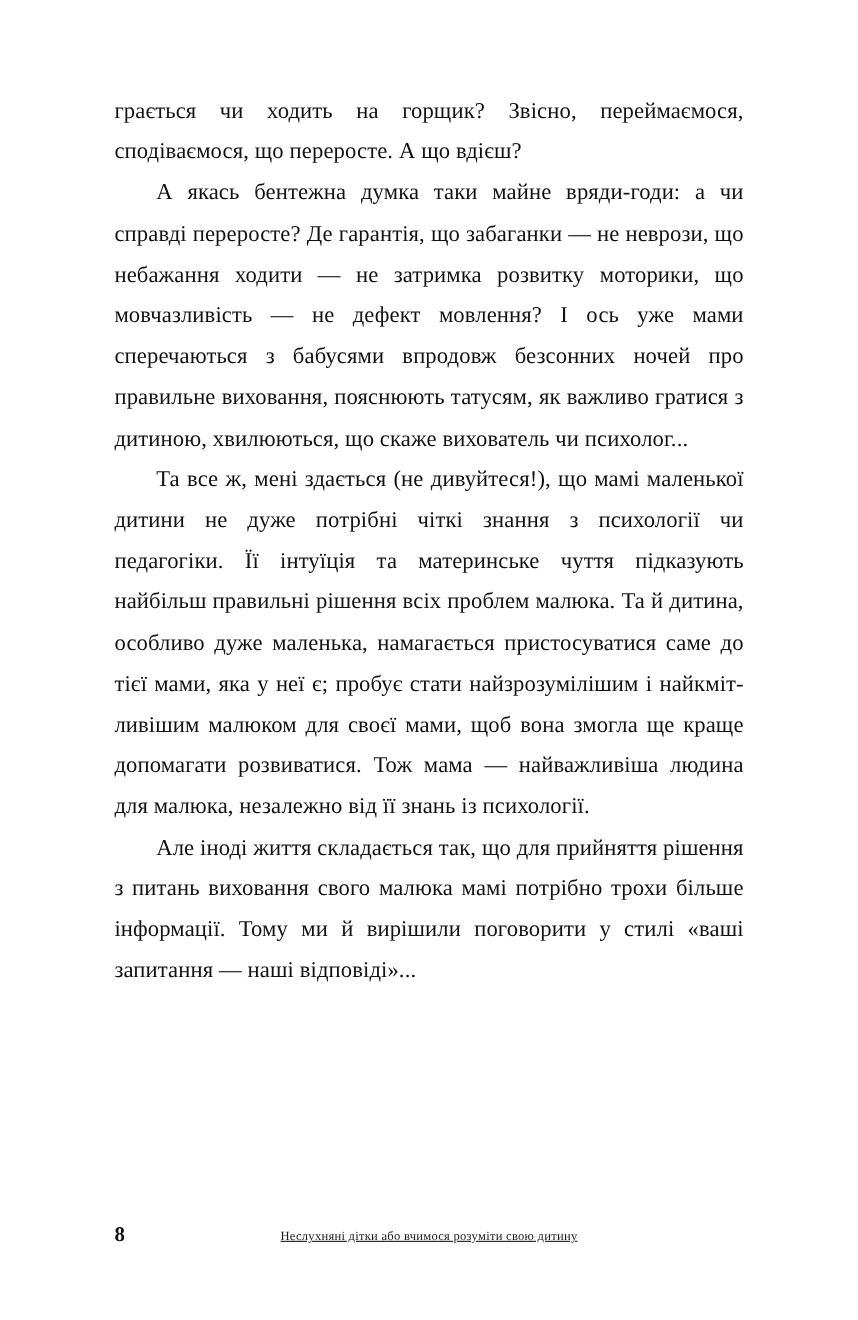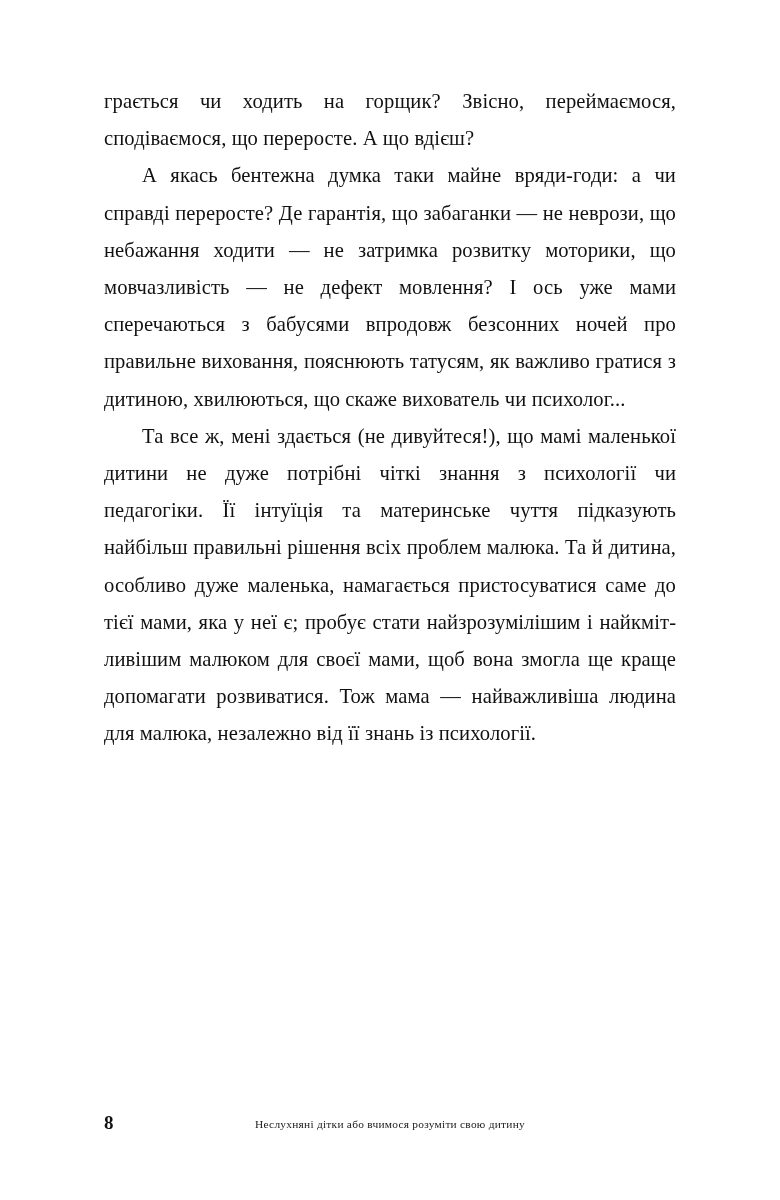--- a/index.html
+++ b/index.html
@@ -68,31 +68,33 @@
   .running-title {
     position: absolute;
     left: 0;
     top: 2px;
     width: 572px;
     text-align: center;
     font-size: 11.4px;
     letter-spacing: 0.25px;
     color: #1a1a1a;
     line-height: 22px;
+    text-decoration: underline;
   }
 </style>
 </head>
 <body>
 
 <div class="page">
 
   <div class="text-column">
     <p class="para">грається чи ходить на горщик? Звісно, переймаємо­ся, сподіваємося, що переросте. А що вдієш?</p>
     <p class="para indent">А якась бентежна думка таки майне вряди-годи: а чи справді переросте? Де гарантія, що забаганки — не неврози, що небажання ходити — не затримка розвитку моторики, що мовчазливість — не дефект мовлення? І ось уже мами сперечаються з бабусями впродовж безсонних ночей про правильне вихован­ня, пояснюють татусям, як важливо гратися з дити­ною, хвилюються, що скаже вихователь чи психолог...</p>
     <p class="para indent">Та все ж, мені здається (не дивуйтеся!), що мамі маленької дитини не дуже потрібні чіткі знання з психології чи педагогіки. Її інтуїція та материнське чуття підказують найбільш правильні рішення всіх проблем малюка. Та й дитина, особливо дуже малень­ка, намагається пристосуватися саме до тієї мами, яка у неї є; пробує стати найзрозумілішим і найкміт­ливішим малюком для своєї мами, щоб вона змог­ла ще краще допомагати розвиватися. Тож мама — найважливіша людина для малюка, незалежно від її знань із психології.</p>
+    <p class="para indent">Але іноді життя складається так, що для прий­няття рішення з питань виховання свого малюка мамі потрібно трохи більше інформації. Тому ми й вирішили поговорити у стилі «ваші запитання — наші відповіді»...</p>
   </div>
 
   <div class="footer">
     <div class="folio">8</div>
     <div class="running-title">Неслухняні дітки або вчимося розуміти свою дитину</div>
   </div>
 
 </div>
 
 </body></html>

